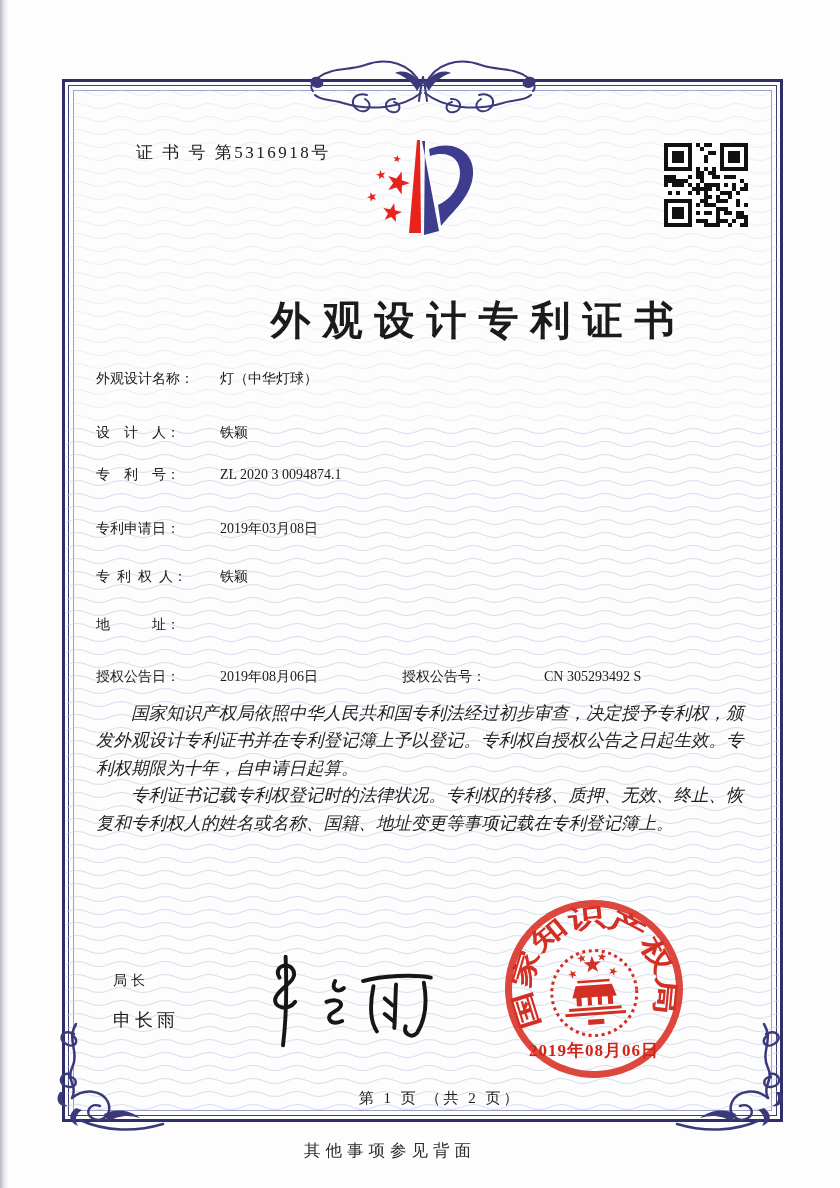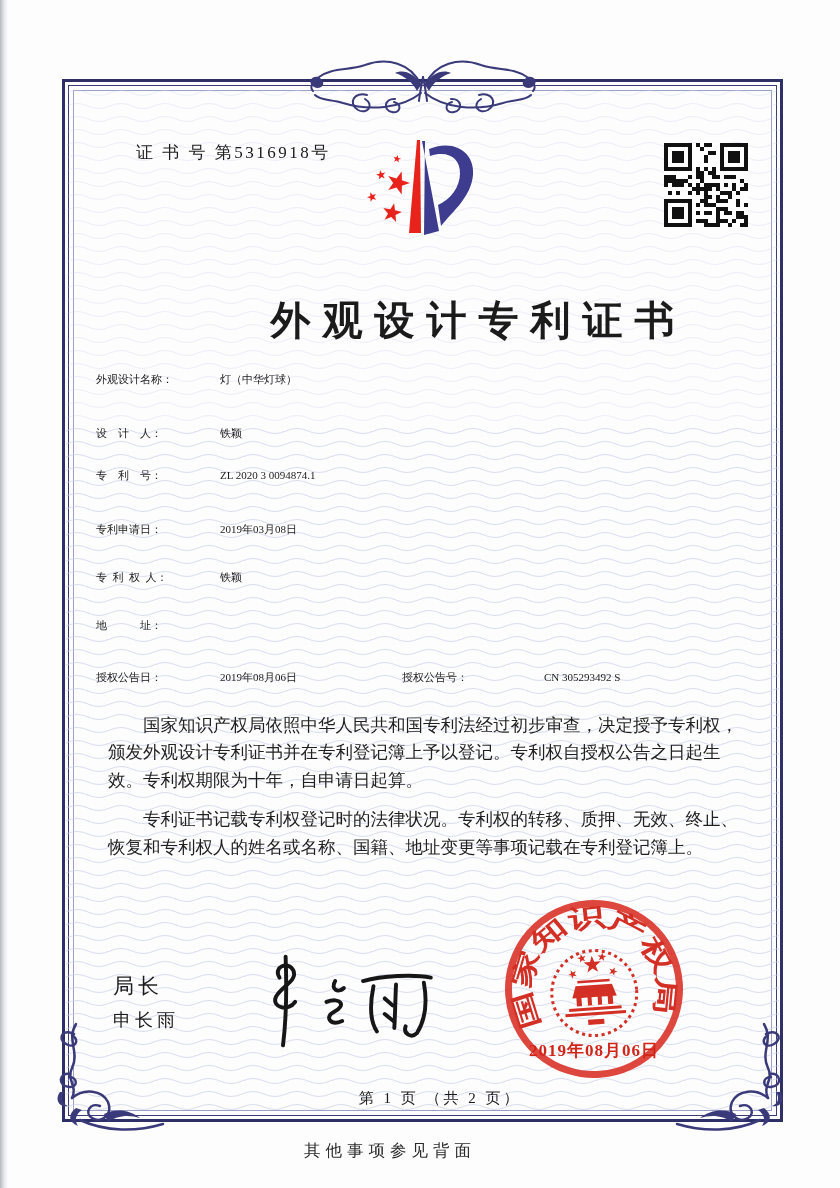--- a/index.html
+++ b/index.html
@@ -11,31 +11,31 @@
   .frame{position:absolute;left:62px;top:79px;width:721px;height:1043px;
         border:3px solid #2f2f68;box-sizing:border-box;}
   .frame::before{content:"";position:absolute;inset:3px;border:1.5px solid #3c3c77;}
   .frame::after{content:"";position:absolute;inset:8px;border:1px solid #9ba0c6;}
   .waves{position:absolute;left:66px;top:83px;width:713px;height:1035px;pointer-events:none;}
   .cert-no{position:absolute;left:96px;top:141px;font-size:17px;letter-spacing:2.5px;margin-left:40px;}
   .logo{position:absolute;left:355px;top:135px;}
   .qr{position:absolute;left:664px;top:143px;}
   .title{position:absolute;left:63px;top:266px;width:821px;text-align:center;
         font-size:40px;font-weight:bold;letter-spacing:12px;padding-left:10px;box-sizing:border-box;}
-  .row{position:absolute;left:96px;width:660px;display:flex;font-size:11px;line-height:26px;}
+  .row{position:absolute;left:96px;width:660px;display:flex;font-size:14px;line-height:26px;}
   .row .lbl{width:124px;flex:none;white-space:pre;}
   .row .val{white-space:pre-wrap;}
   .row .val.addr{width:505px;}
   .row.grant{position:absolute;}
   .row.grant .lbl2{position:absolute;left:306px;white-space:pre;}
   .row.grant .val2{position:absolute;left:448px;}
   .paras{position:absolute;left:96px;top:700px;width:655px;font-size:17.5px;line-height:27.4px;
         color:#1f1f1f;}
-  .paras p{margin:12px;text-indent:2em;}
-  .signer-title{position:absolute;left:113px;top:972px;font-size:21px;letter-spacing:4px;
+  .paras p{margin:0;text-indent:2em;font-style:italic;}
+  .signer-title{position:absolute;left:113px;top:972px;font-size:14px;letter-spacing:4px;
         font-family:"Liberation Sans","DejaVu Sans",sans-serif;}
   .signer-name{position:absolute;left:113px;top:1008px;font-size:18px;letter-spacing:4px;
         font-family:"Liberation Sans","DejaVu Sans",sans-serif;}
   .signature{position:absolute;left:238px;top:948px;}
   .seal{position:absolute;left:505px;top:900px;width:178px;height:178px;border-radius:50%;
         border:7px solid rgba(215,35,24,.88);box-sizing:border-box;transform:rotate(-4deg);opacity:.95;}
   .seal svg{position:absolute;left:-7px;top:-7px;}
   .seal-date{position:absolute;left:505px;top:1039px;width:178px;text-align:center;z-index:5;
         color:#d2251a;font-size:17px;font-weight:bold;letter-spacing:1px;}
   .page-info{position:absolute;left:63px;top:1089px;width:720px;text-align:center;

